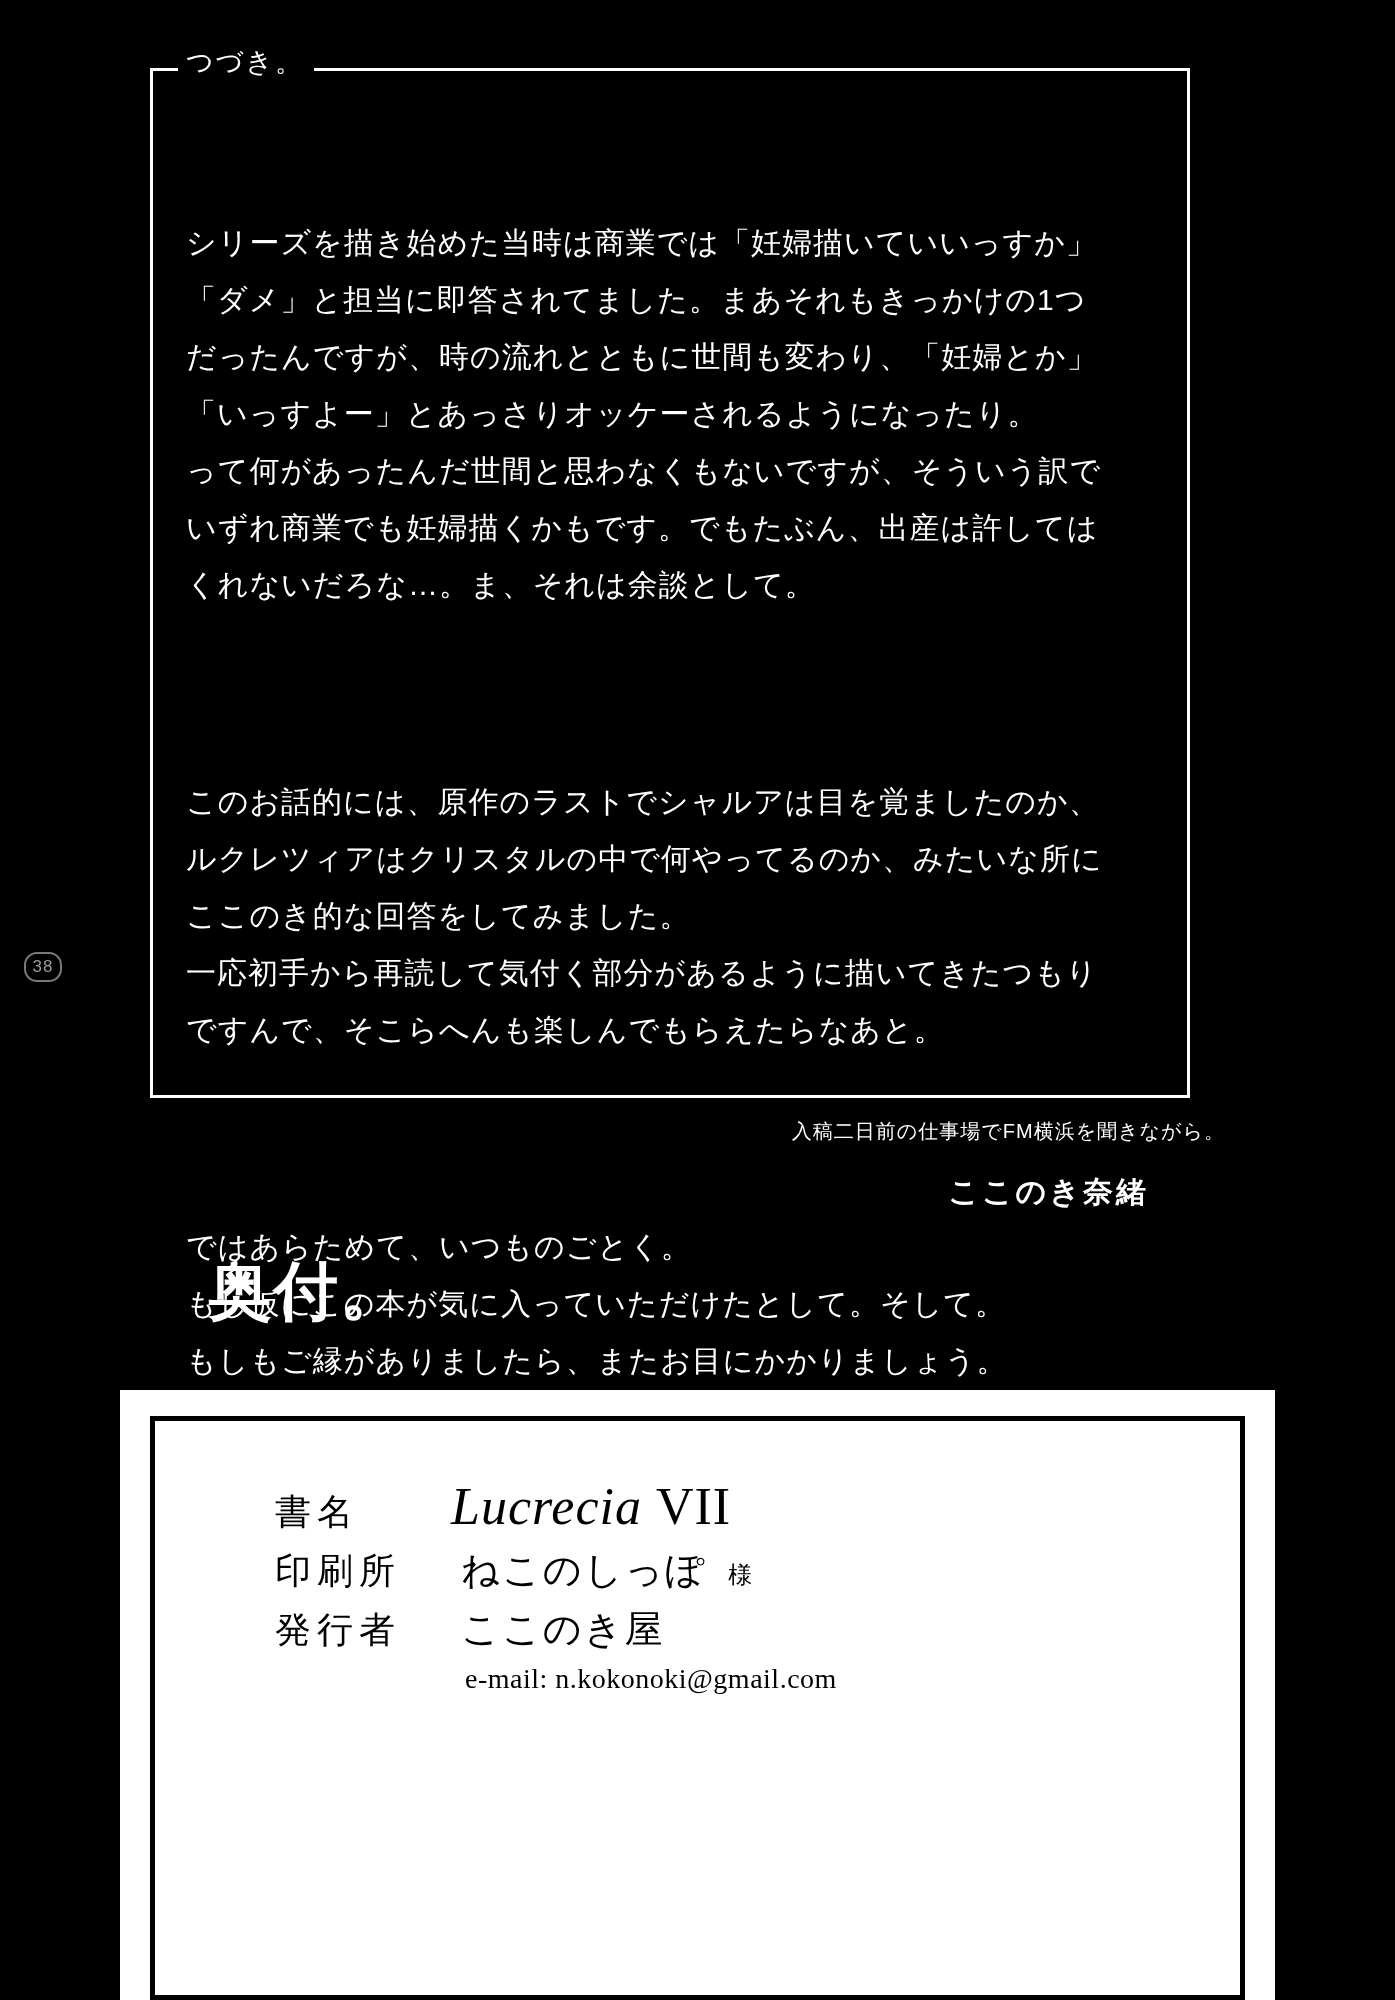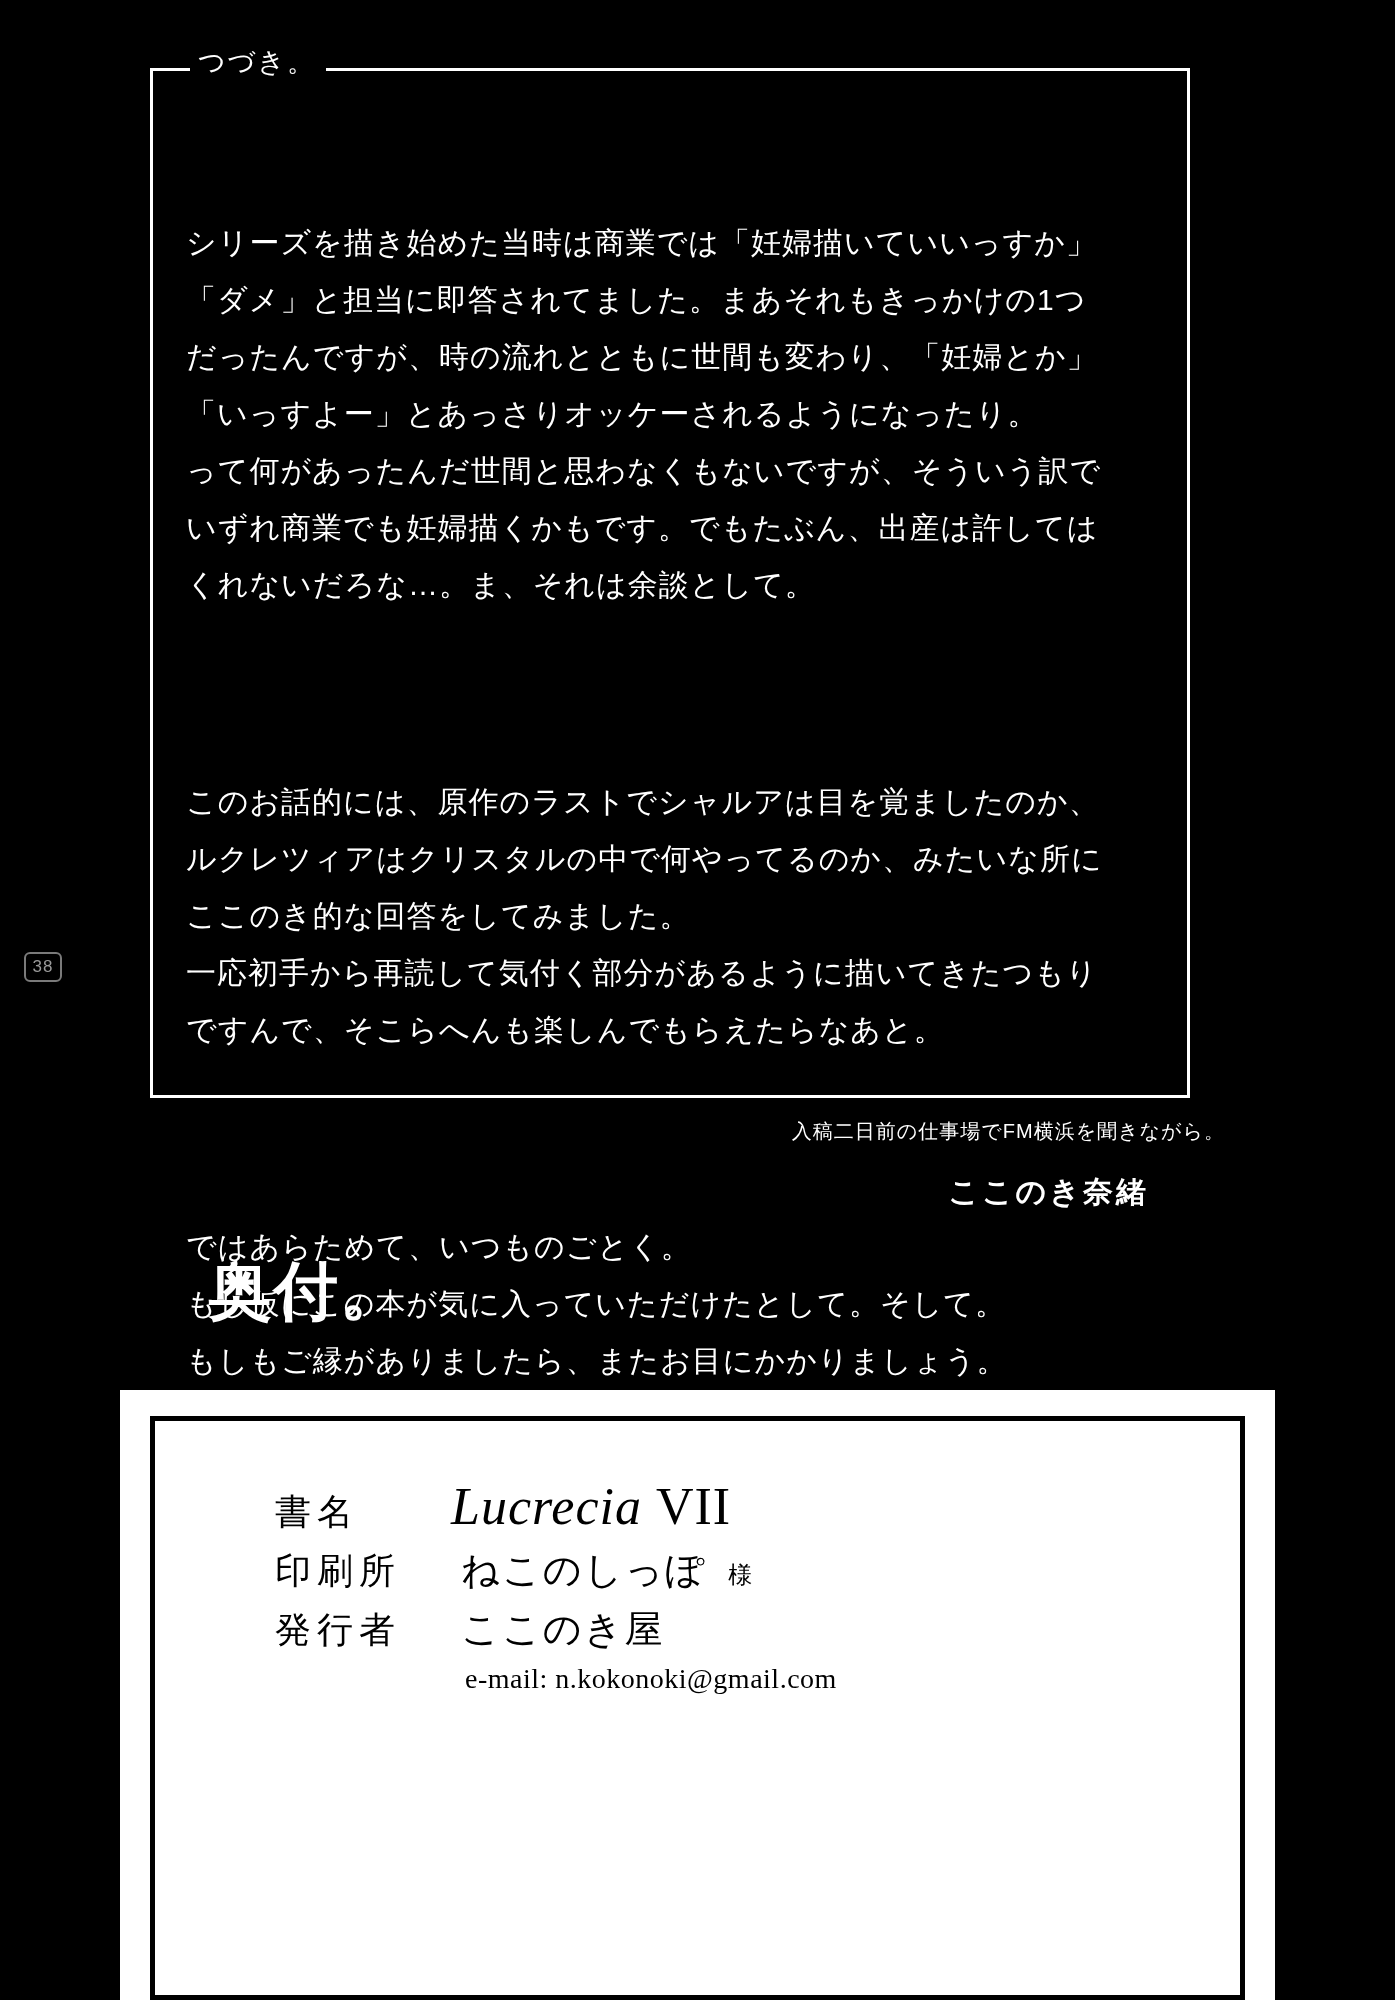--- a/index.html
+++ b/index.html
@@ -17,41 +17,41 @@
   }
 
   
   .page-number {
     position: absolute;
     left: 24px;
     top: 952px;
     width: 34px;
     height: 26px;
     border: 2px solid #7a7a7a;
-    border-radius: 6px;
+    border-radius: 13px;
     color: #9a9a9a;
     font-size: 17px;
     line-height: 26px;
     text-align: center;
     letter-spacing: 1px;
   }
 
   
   .afterword-box {
     position: absolute;
     left: 150px;
     top: 68px;
     width: 1040px;
     height: 1030px;
     border: 3px solid #ffffff;
     box-sizing: border-box;
   }
   .afterword-tab {
     position: absolute;
-    left: 190px;
+    left: 178px;
     top: 44px;
     background: #000000;
     padding: 0 10px 0 8px;
     font-size: 27px;
     letter-spacing: 2px;
     white-space: nowrap;
   }
   .afterword-body {
     position: absolute;
     left: 186px;

